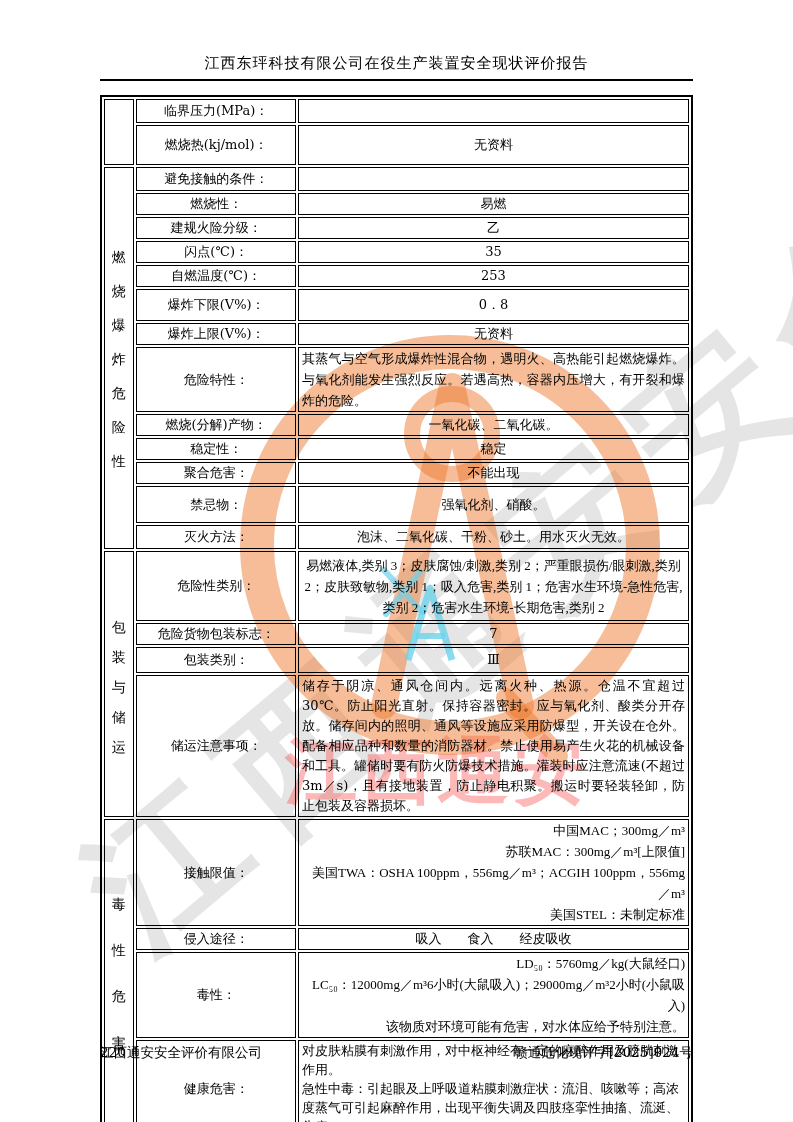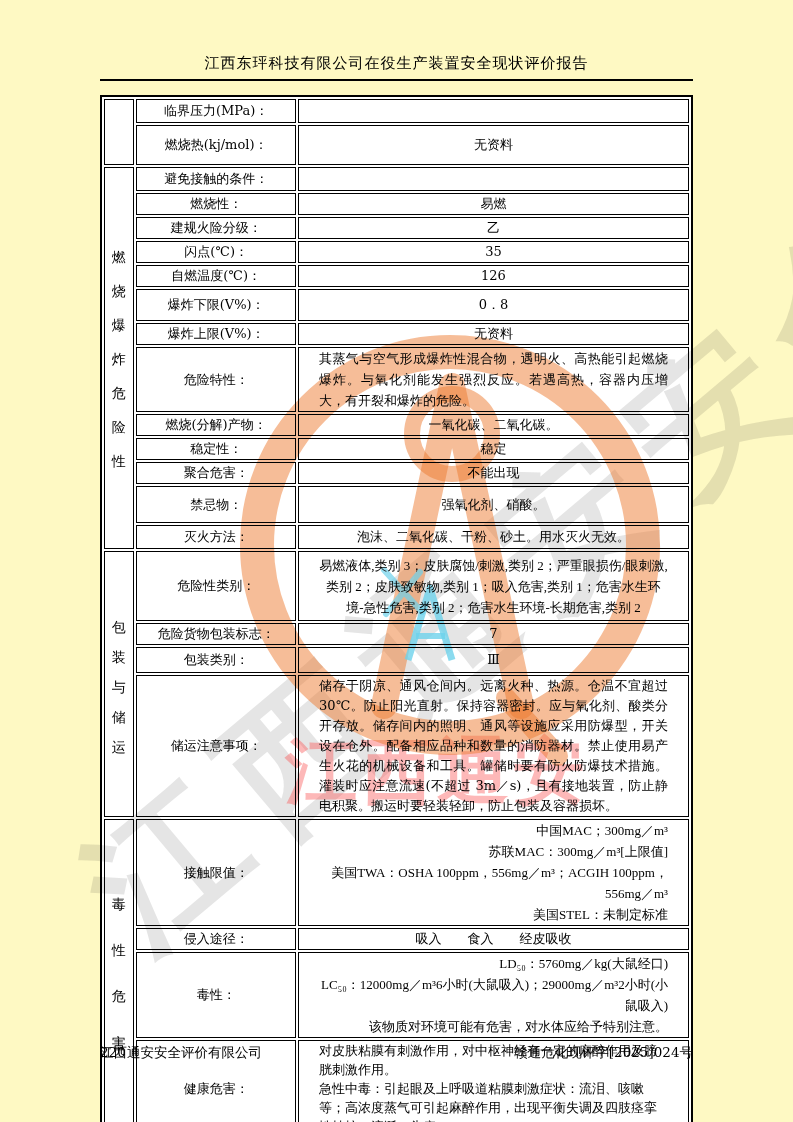--- a/index.html
+++ b/index.html
@@ -1,24 +1,24 @@
 <!DOCTYPE html>
 <html><head>
 <meta charset="utf-8">
 <style>
   html,body{margin:0;padding:0;background:#e8e8e8;}
-  .page{position:relative;width:793px;height:1122px;background:#fef9c3;overflow:hidden;
+  .page{position:relative;width:793px;height:1122px;background:#ffffff;overflow:hidden;
         font-family:"DejaVu Serif","Liberation Serif",serif;color:#000;}
   .title{position:absolute;top:54px;left:0;width:100%;text-align:center;
          font-size:15px;letter-spacing:1px;}
   .title-rule{position:absolute;top:79px;left:100px;width:593px;border-top:2px solid #000;}
 
   table.doc{position:absolute;top:95px;left:100px;width:593px;table-layout:fixed;
             border-collapse:separate;border-spacing:2px;border:2px solid #000;background:#fff;}
-  td{border:1px solid #000;font-size:13px;padding:0 20px;overflow:hidden;
+  td{border:1px solid #000;font-size:13px;padding:0 3px;overflow:hidden;
      vertical-align:middle;line-height:20px;}
   td.group{padding:0;}
   .gtxt{writing-mode:vertical-lr;text-orientation:upright;margin:0 auto;font-size:14px;}
   .g2{letter-spacing:34px;}
   .g3{letter-spacing:30px;}
   .g4{letter-spacing:46px;}
   td.lbl{text-align:center;}
   td.vc{text-align:center;}
   td.vj{text-align:justify;}
   .lh19{line-height:19px;}
@@ -78,21 +78,21 @@
     <tr style="height:22px">
       <td class="lbl">建规火险分级：</td>
       <td class="vc">乙</td>
     </tr>
     <tr style="height:22px">
       <td class="lbl">闪点(℃)：</td>
       <td class="vc">35</td>
     </tr>
     <tr style="height:22px">
       <td class="lbl">自燃温度(℃)：</td>
-      <td class="vc">126</td>
+      <td class="vc">253</td>
     </tr>
     <tr style="height:32px">
       <td class="lbl">爆炸下限(V%)：</td>
       <td class="vc">0．8</td>
     </tr>
     <tr style="height:22px">
       <td class="lbl">爆炸上限(V%)：</td>
       <td class="vc">无资料</td>
     </tr>
     <tr style="height:64px">

